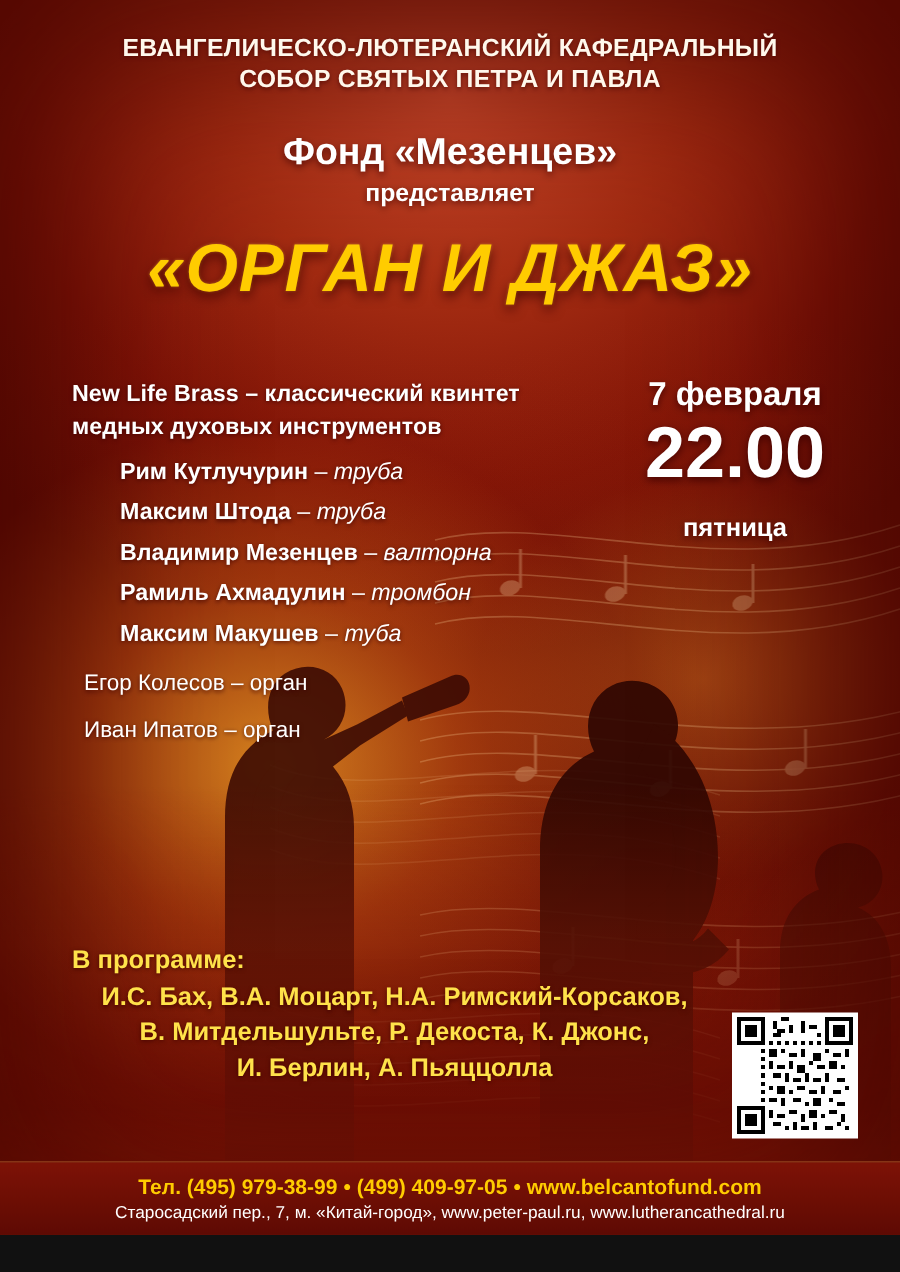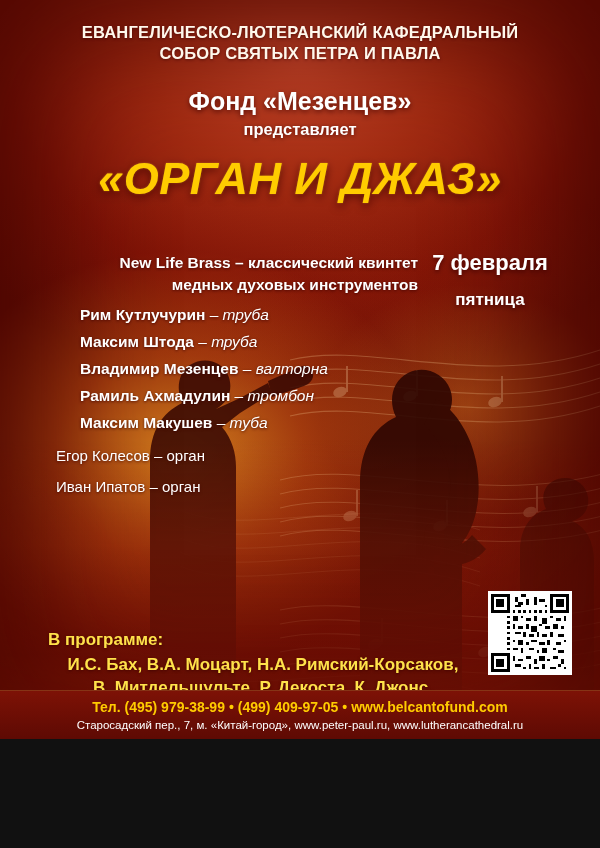--- a/index.html
+++ b/index.html
@@ -6,21 +6,21 @@
     margin: 0;
     padding: 0;
   }
   body {
     font-family: "Liberation Sans", sans-serif;
     background: #111;
   }
   .poster {
     position: relative;
     width: 600px;
-    height: 739px;
+    height: 823px;
     overflow: hidden;
     background: #7d1206;
   }
   
   .bg-base {
     position: absolute;
     inset: 0;
     background:
       radial-gradient(ellipse 70% 45% at 50% 8%, #c8472a 0%, #a42c12 35%, #7d1206 70%, #5d0a03 100%);
   }
@@ -111,21 +111,20 @@
     left: 48px;
     top: 252px;
     width: 370px;
     color: #ffffff;
   }
   .ensemble {
     font-weight: bold;
     font-size: 15.5px;
     line-height: 1.45;
     text-shadow: 0 1px 3px rgba(60,0,0,0.8);
-    text-align: right;
   }
   .performer {
     margin-top: 9px;
     padding-left: 32px;
     font-size: 15.5px;
     text-shadow: 0 1px 3px rgba(60,0,0,0.8);
   }
   .performer .nm { font-weight: bold; }
   .performer .role { font-style: italic; }
   .organ-line {
@@ -337,20 +336,21 @@
     <div class="organ-line">
       <span class="nm">Егор Колесов</span><span class="dash"> – </span><span class="role">орган</span>
     </div>
     <div class="organ-line second">
       <span class="nm">Иван Ипатов</span><span class="dash"> – </span><span class="role">орган</span>
     </div>
   </div>
 
   <div class="datebox">
     <div class="date-day">7 февраля</div>
+    <div class="date-time">22.00</div>
     <div class="date-weekday">пятница</div>
   </div>
 
   <div class="program">
     <div class="program-title">В программе:</div>
     <div class="program-lines">
       <div class="program-line">И.С. Бах, В.А. Моцарт, Н.А. Римский-Корсаков,</div>
       <div class="program-line">В. Митдельшульте, Р. Декоста, К. Джонс,</div>
       <div class="program-line">И. Берлин, А. Пьяццолла</div>
     </div>

